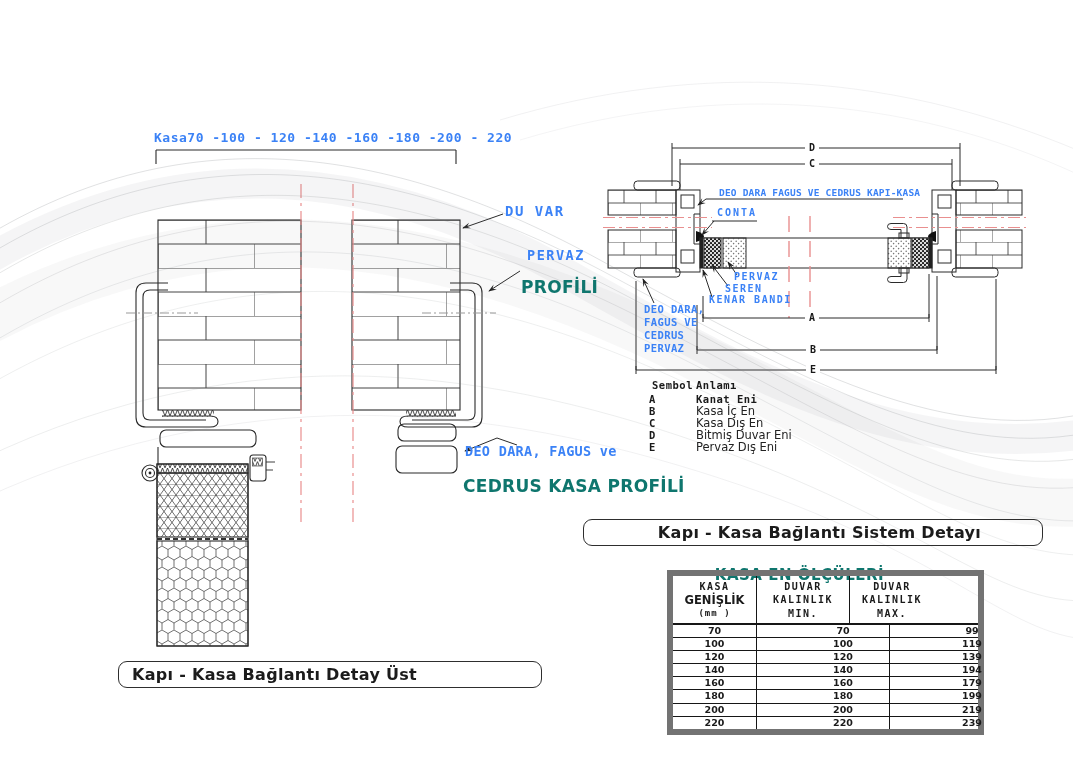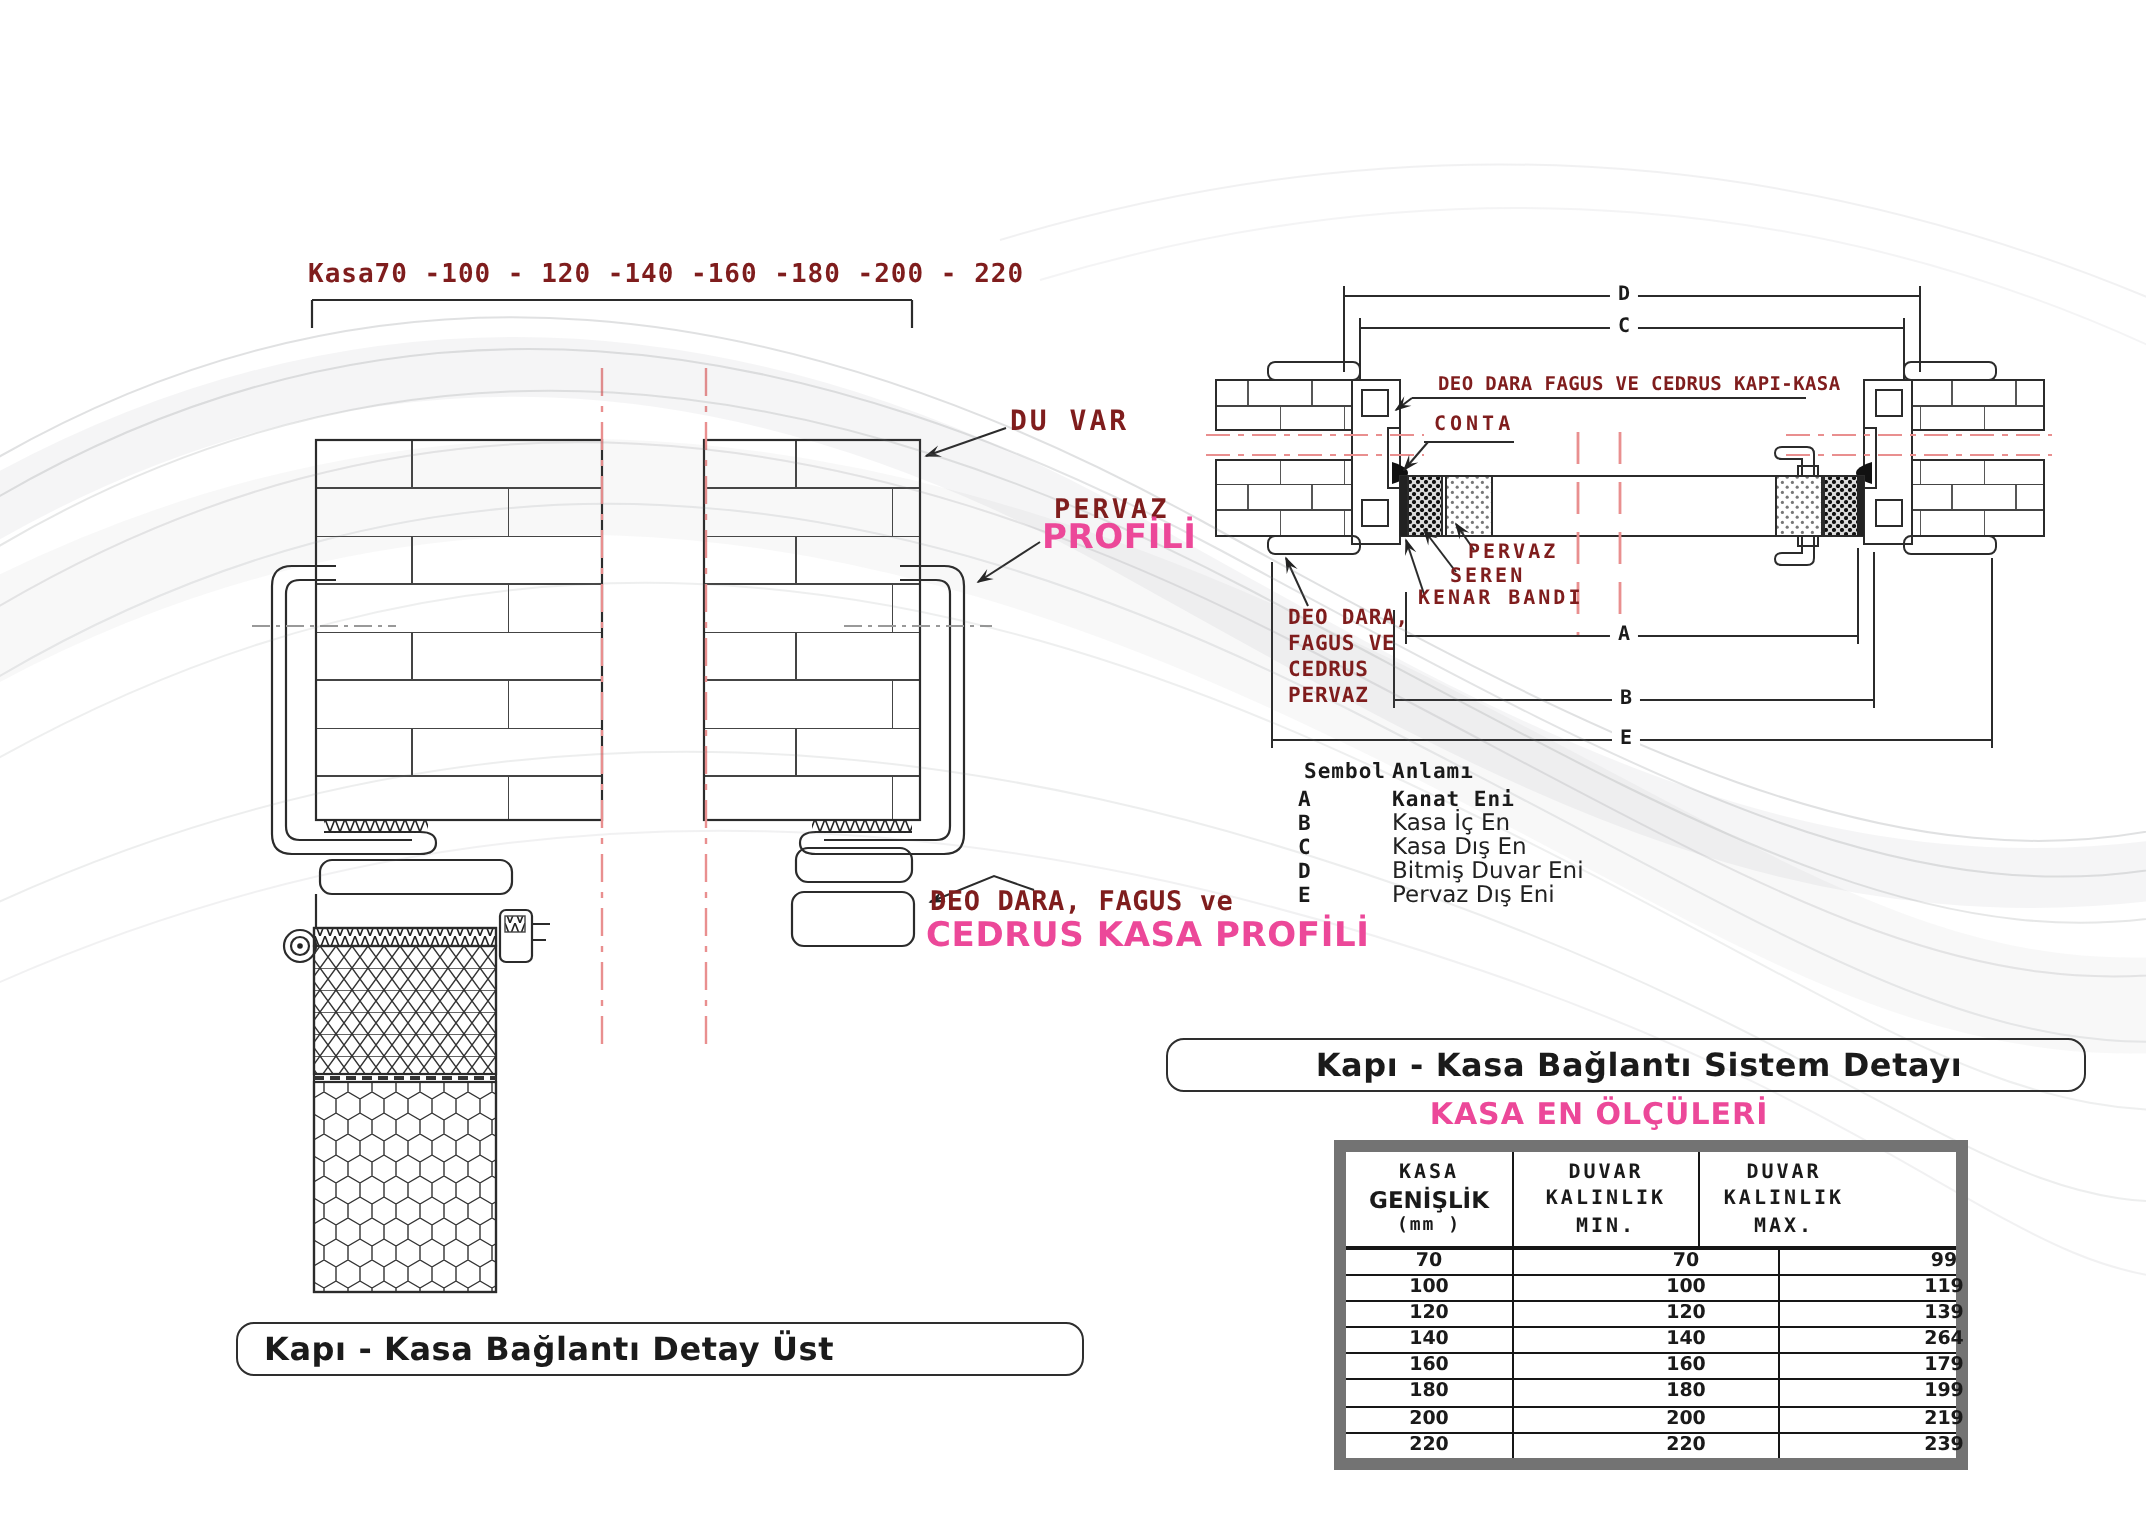--- a/index.html
+++ b/index.html
@@ -2,22 +2,22 @@
 <html><head>
 <meta charset="utf-8">
 <style>
   html,body{margin:0;padding:0;}
   body{width:1073px;height:761px;position:relative;background:#ffffff;overflow:hidden;
        font-family:"DejaVu Sans",sans-serif;color:#1a1a1a;}
   svg.layer{position:absolute;left:0;top:0;}
   #draw{z-index:1;}
   #waves{z-index:2;pointer-events:none;}
   .abs{position:absolute;white-space:nowrap;z-index:3;}
-  .mono{font-family:"DejaVu Sans Mono",monospace;font-weight:700;color:#7f1d1d;}
-  .soft{font-family:"DejaVu Sans",sans-serif;font-weight:700;color:#ec4899;}
+  .mono{font-family:"DejaVu Sans Mono",monospace;font-weight:700;color:#3b82f6;}
+  .soft{font-family:"DejaVu Sans",sans-serif;font-weight:700;color:#0f766e;margin-top:18px;}
 
   
   .lbl-topdim{left:154px;top:130px;font-size:13px;letter-spacing:.5px;}
   .lbl-duvar{left:505px;top:203px;font-size:14px;letter-spacing:1.5px;}
   .lbl-pervaz1{left:527px;top:247px;font-size:13.5px;letter-spacing:1.5px;}
   .lbl-pervaz2{left:521px;top:259px;font-size:17px;letter-spacing:.3px;}
   .lbl-kasa1{left:465px;top:443px;font-size:13.5px;letter-spacing:.3px;}
   .lbl-kasa2{left:463px;top:458px;font-size:17px;letter-spacing:.3px;}
   .lbl-kapikasa{left:719px;top:187px;font-size:9.5px;letter-spacing:.2px;}
   .lbl-conta{left:717px;top:207px;font-size:10px;letter-spacing:2px;}
@@ -328,21 +328,21 @@
       <div class="td">119</div>
     </div>
   <div class="trow">
       <div class="td">120</div>
       <div class="td">120</div>
       <div class="td">139</div>
     </div>
   <div class="trow">
       <div class="td">140</div>
       <div class="td">140</div>
-      <div class="td">264</div>
+      <div class="td">194</div>
     </div>
   <div class="trow">
       <div class="td">160</div>
       <div class="td">160</div>
       <div class="td">179</div>
     </div>
   <div class="trow">
       <div class="td">180</div>
       <div class="td">180</div>
       <div class="td">199</div>

